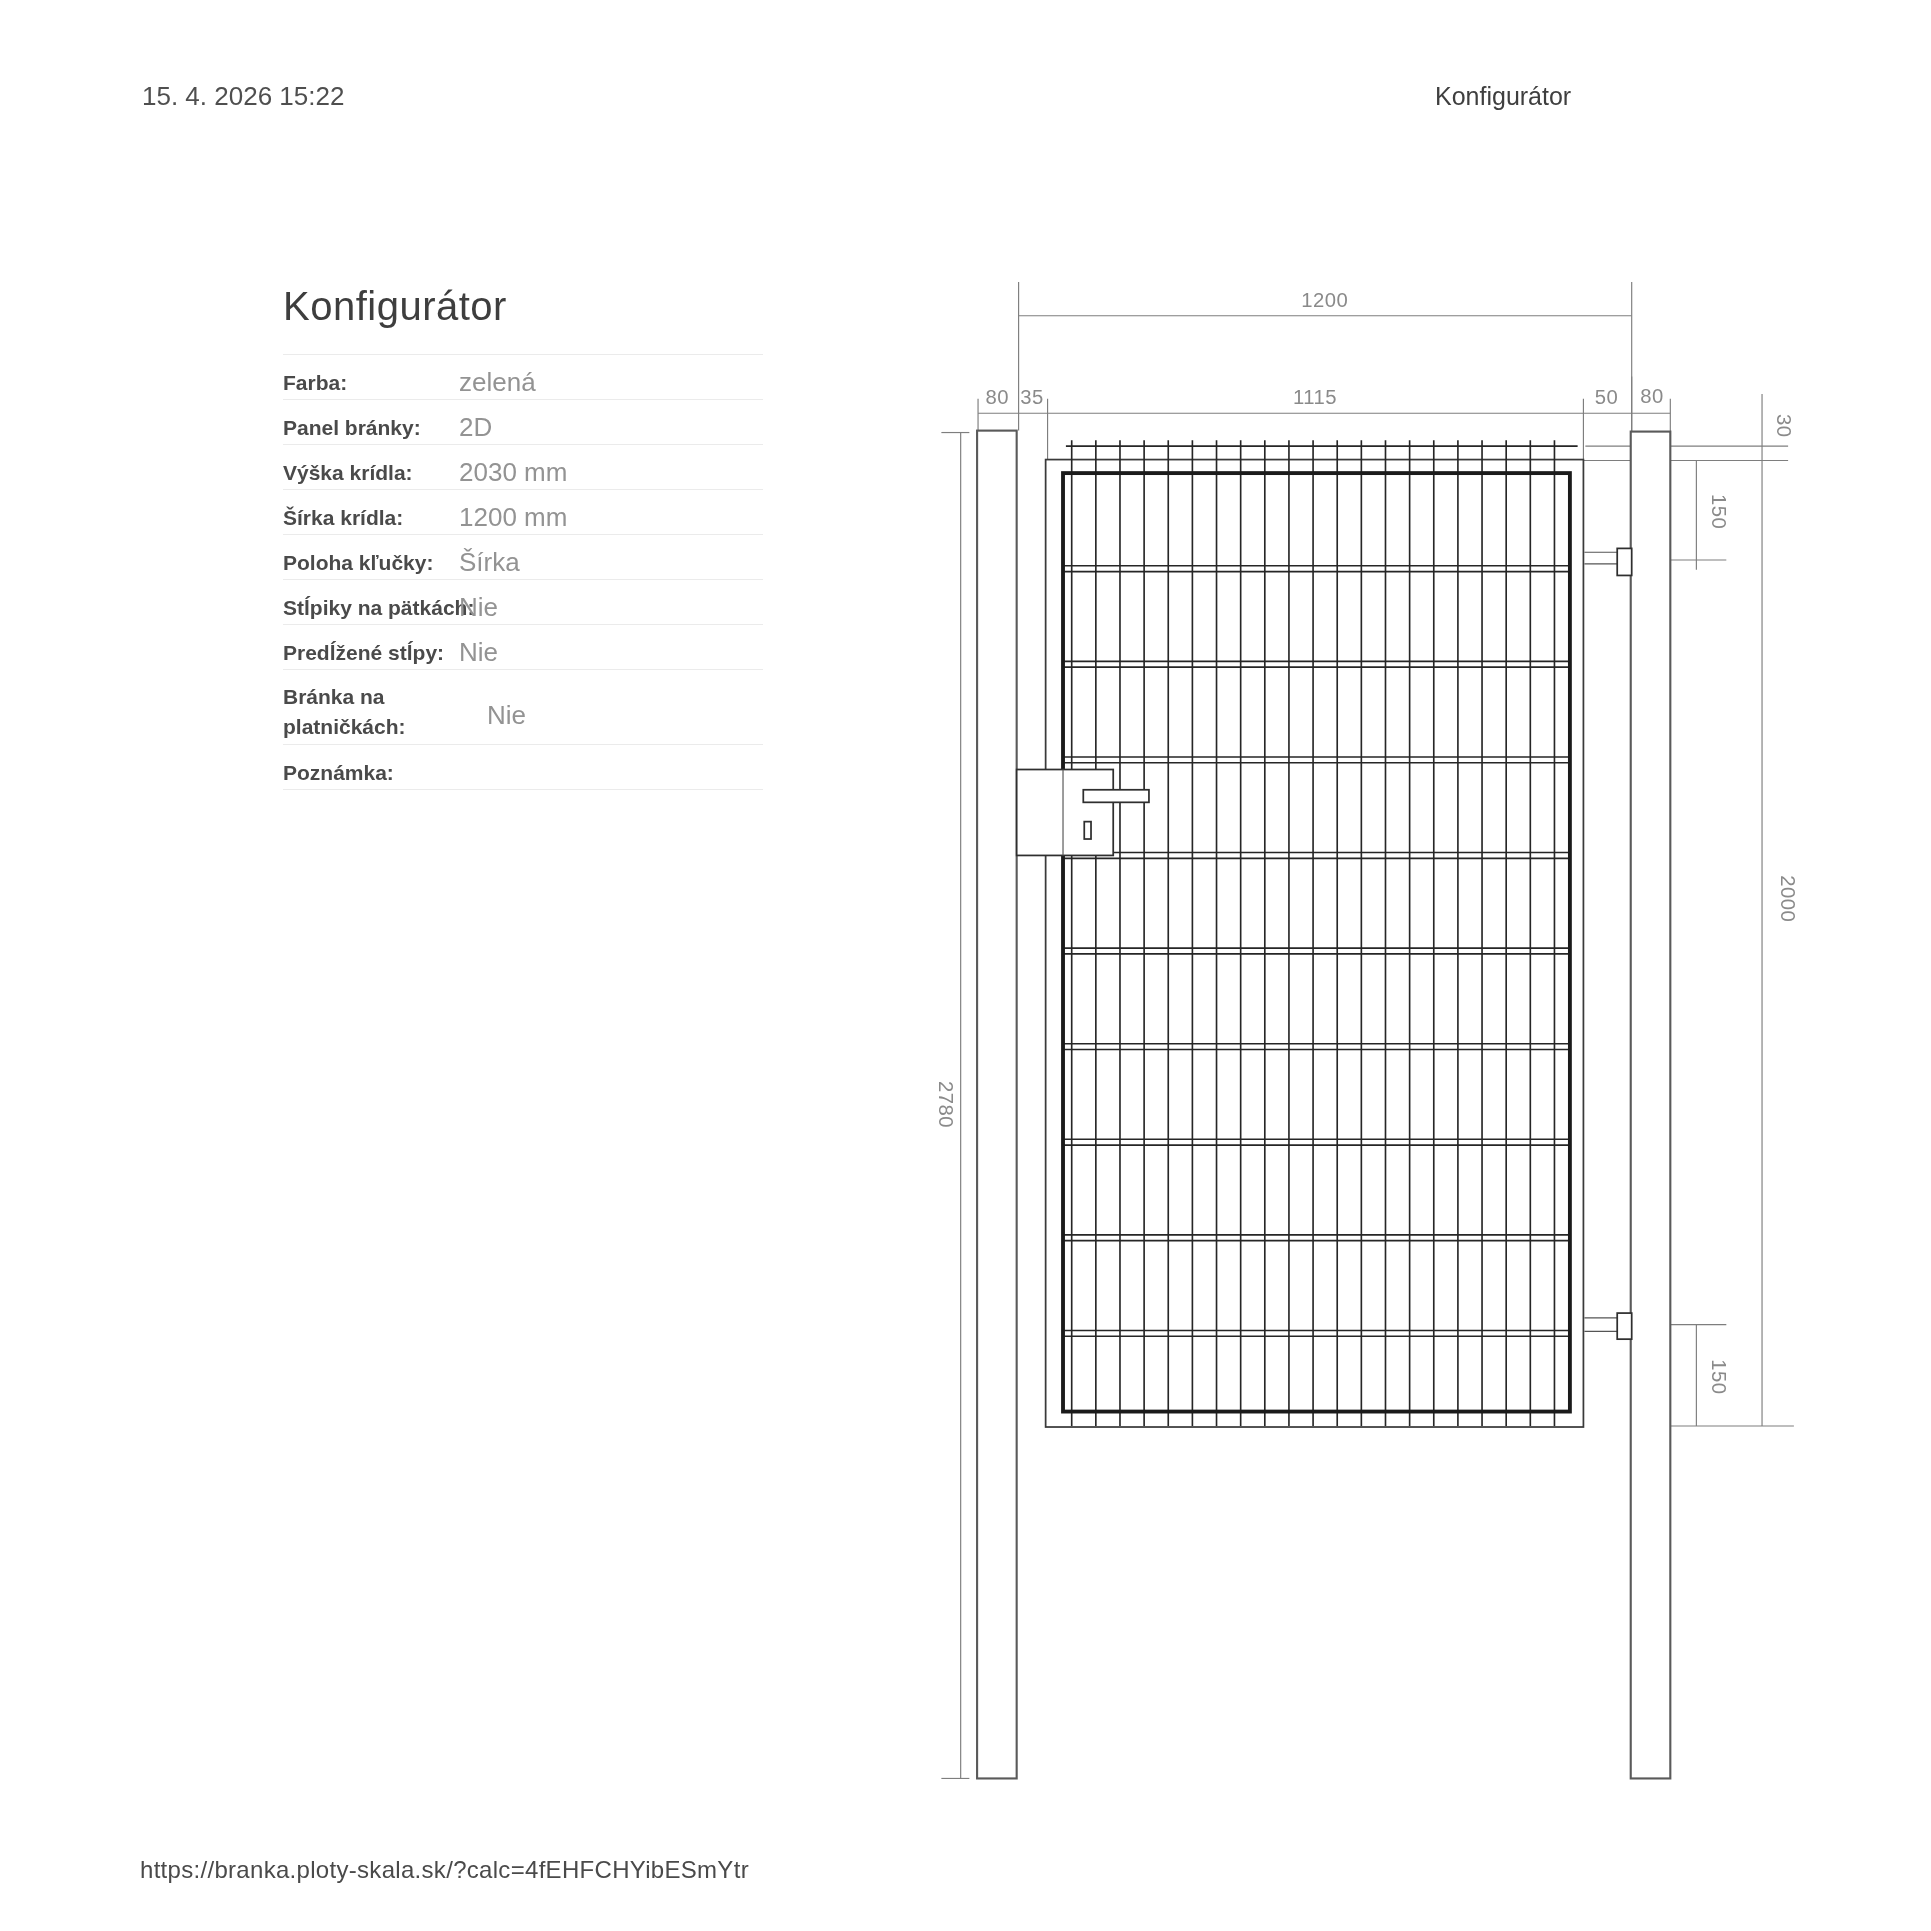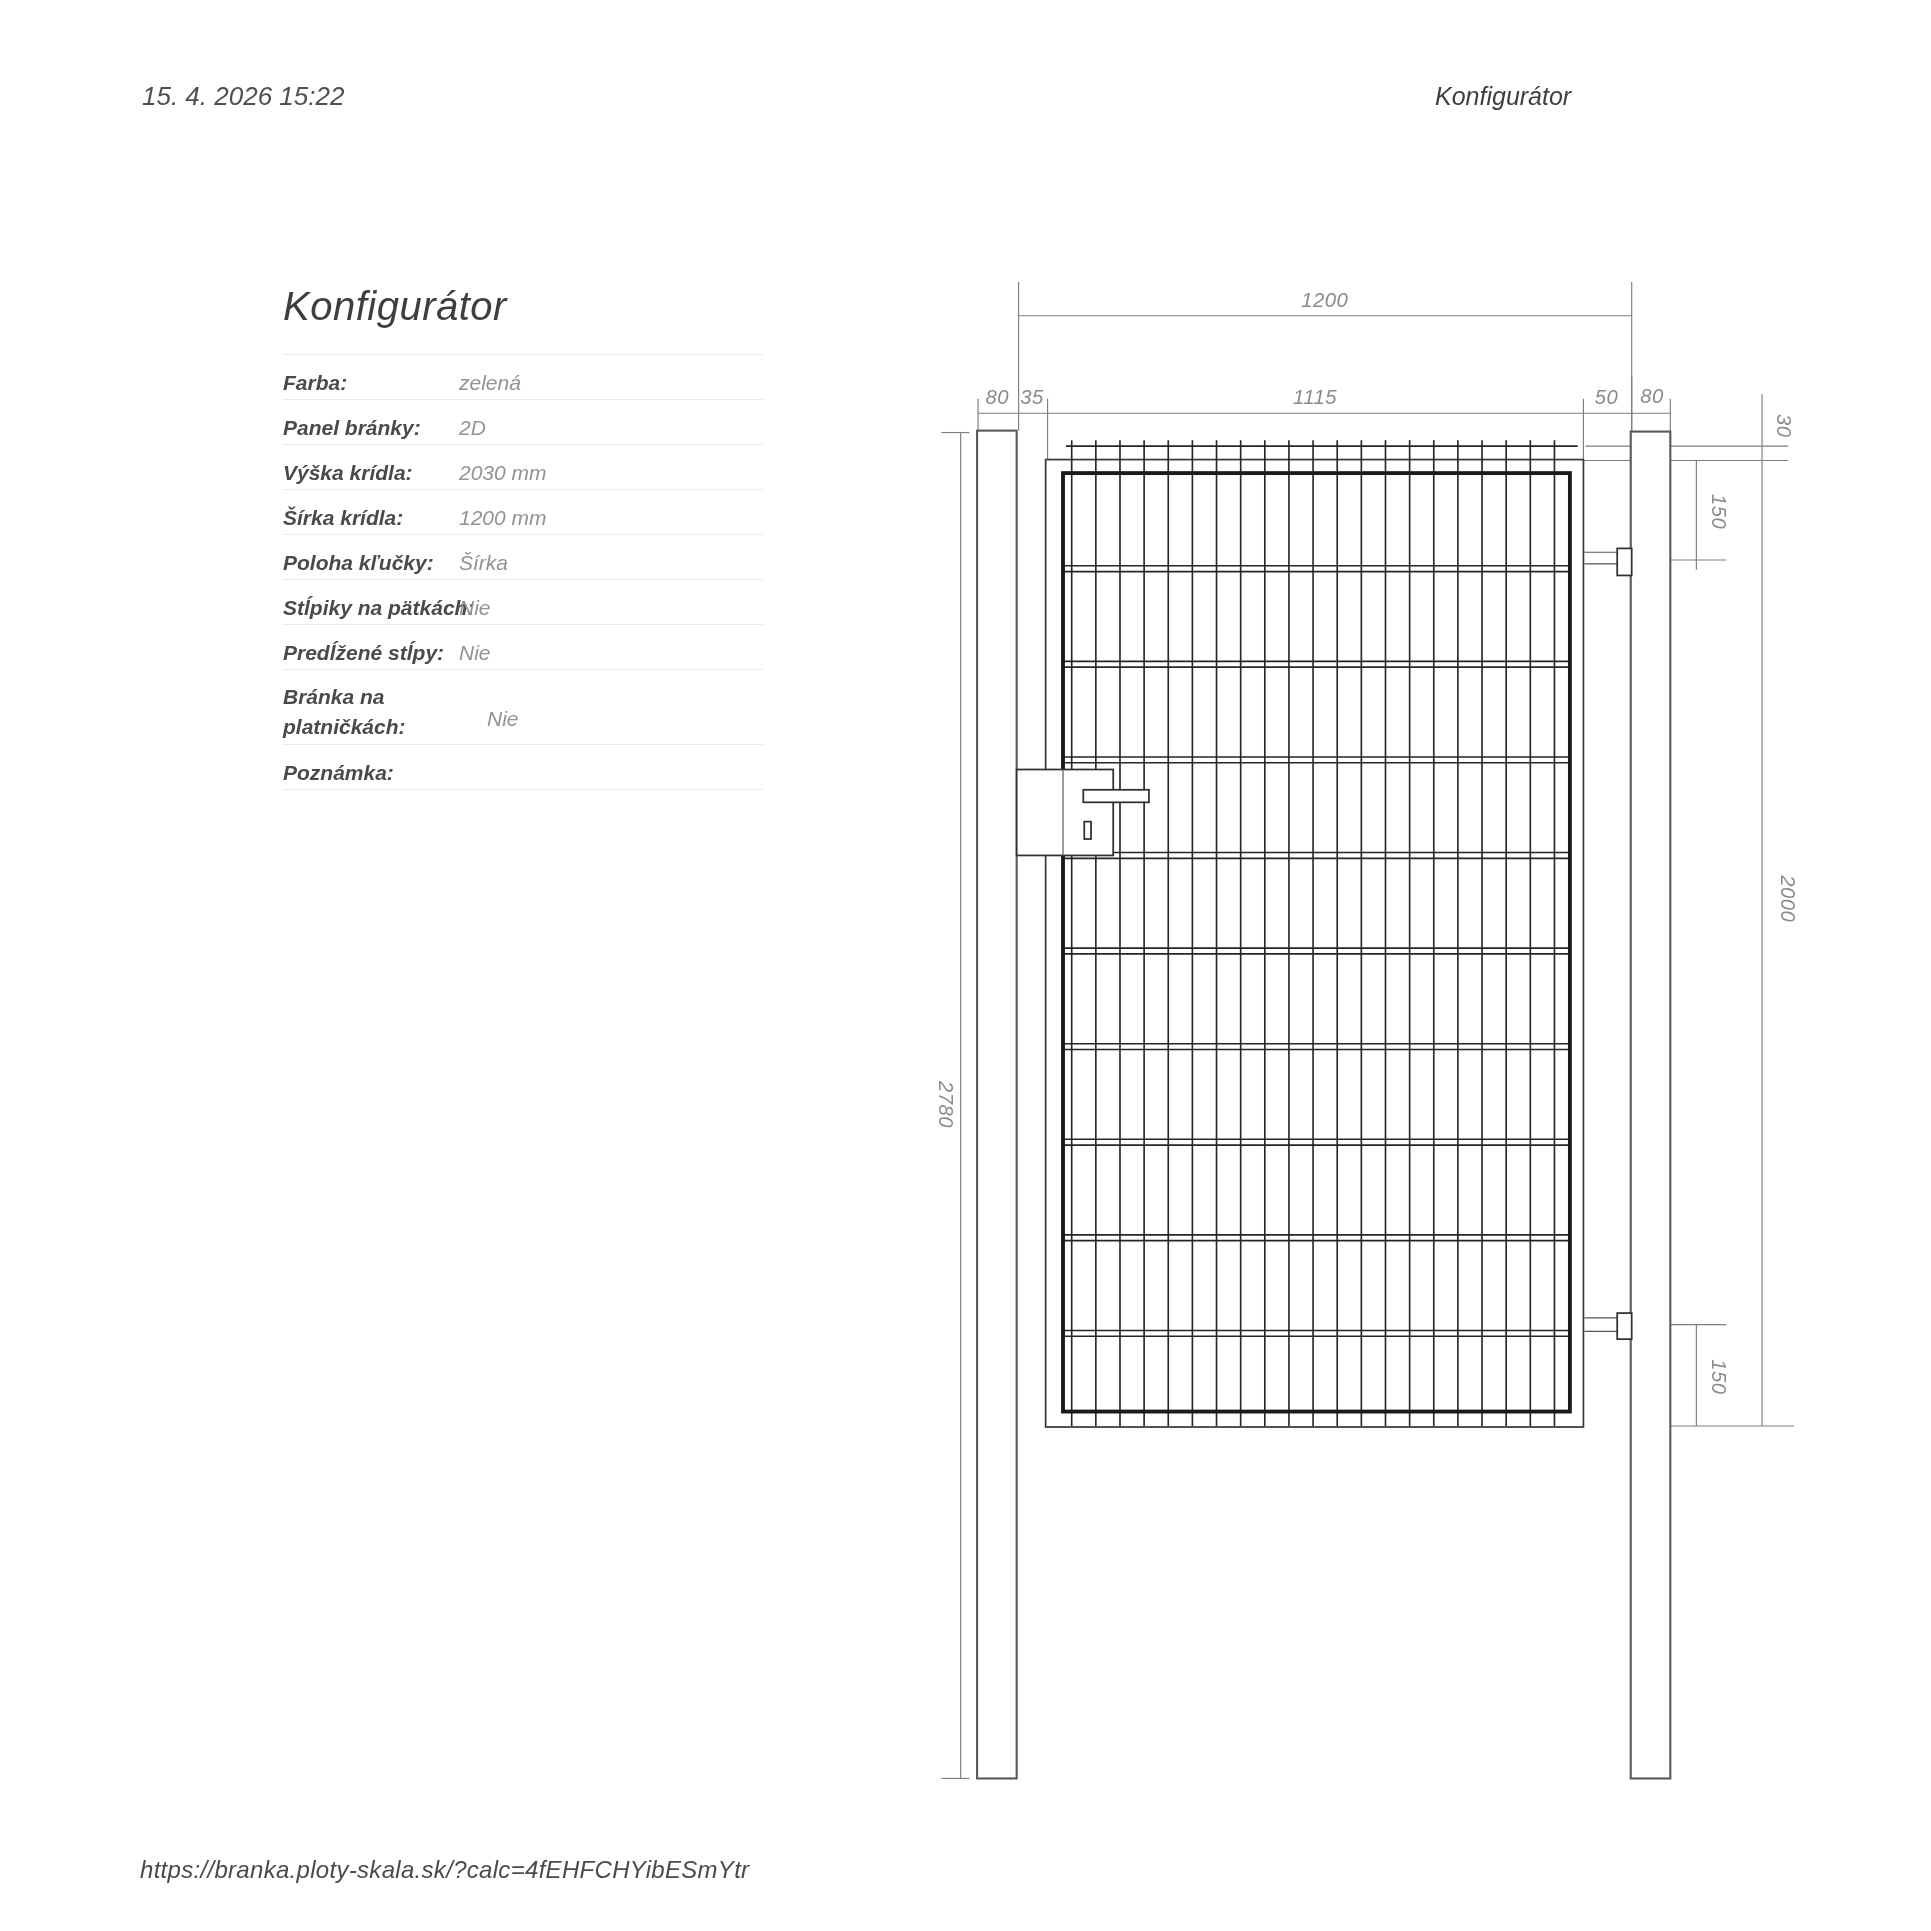--- a/index.html
+++ b/index.html
@@ -2,34 +2,33 @@
 <html><head>
 <meta charset="utf-8">
 <style>
   html,body{margin:0;padding:0;background:#ffffff;}
   .page{
     position:relative;
     width:1931px;height:1931px;
     background:#ffffff;
     font-family:"Liberation Sans", sans-serif;
     overflow:hidden;
-    font-style:italic;
   }
   
   .print-date{position:absolute;left:142px;top:81px;font-size:26px;color:#4f4f4f;}
   .print-title{position:absolute;left:1435px;top:82px;font-size:25px;color:#3f3f3f;}
   .print-url{position:absolute;left:140px;top:1856px;font-size:24px;color:#4a4a4a;letter-spacing:0.3px;}
 
   
   .config-panel{position:absolute;left:283px;top:284px;width:480px;}
   .config-heading{font-size:40px;color:#3e3e3e;letter-spacing:0.5px;margin:0 0 25px 0;font-weight:400;}
   .cfg-table{border-bottom:1px solid #ebebeb;}
   .cfg-row{display:flex;border-top:1px solid #ebebeb;min-height:44px;align-items:center;}
   .cfg-label{flex:0 0 176px;width:176px;font-weight:bold;color:#4a4a4a;font-size:21px;padding-top:11.6px;white-space:nowrap;}
-  .cfg-value{color:#939393;font-size:21px;padding-top:11.6px;}
+  .cfg-value{color:#939393;font-size:26px;padding-top:11.6px;}
   .cfg-row.tall{min-height:74px;gap:28px;}
   .cfg-row.tall .cfg-label{white-space:normal;line-height:30px;padding-top:9.7px;}
   .cfg-row.tall .cfg-value{align-self:flex-end;padding-bottom:12.6px;padding-top:0;}
 
   
   .drawing-svg{position:absolute;left:0;top:0;}
   .dim-line{stroke:#7e7e7e;stroke-width:1.2;fill:none;}
   .dim-text{font-family:"Liberation Sans",sans-serif;font-size:21px;fill:#8a8a8a;letter-spacing:.5px;}
   .post{fill:#ffffff;stroke:#5a5a5a;stroke-width:2.2;}
   .frame-outer{fill:none;stroke:#3a3a3a;stroke-width:1.8;}

